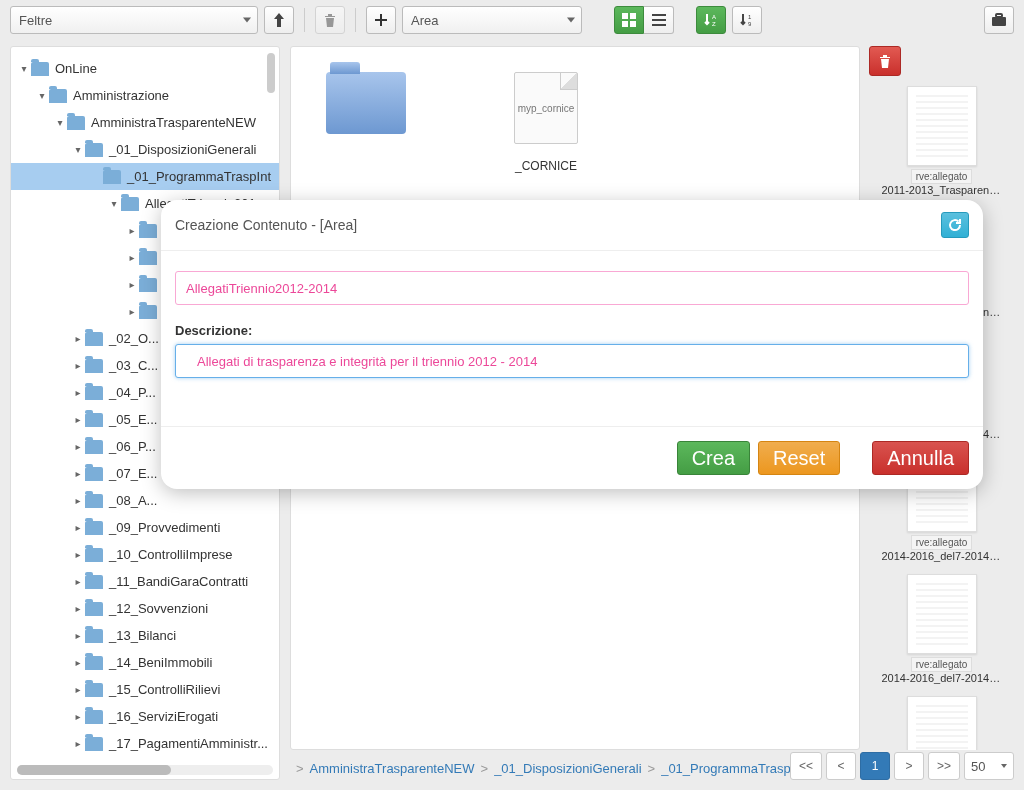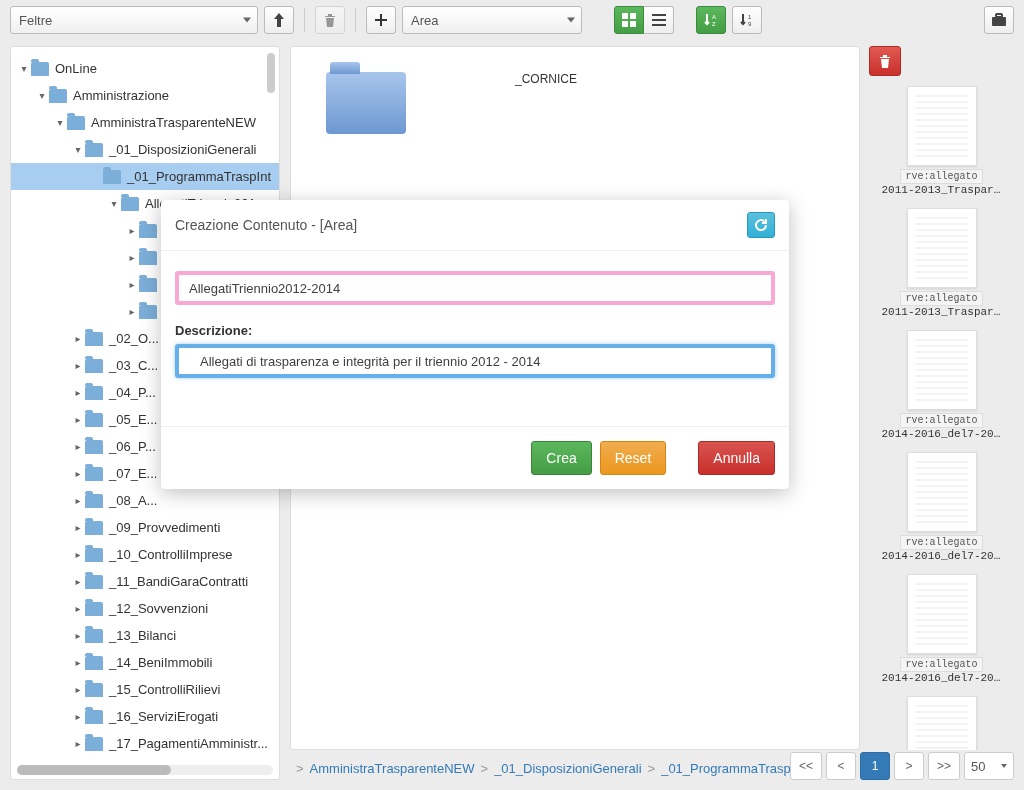--- a/index.html
+++ b/index.html
@@ -35,45 +35,45 @@
 .items { display: flex; gap: 60px; padding: 10px 0 0 0; }
 .item { width: 120px; text-align: center; }
 .fldimg { width: 80px; height: 62px; margin: 0 auto 15px; background: linear-gradient(#a8c5ec,#6d98d1); border-radius: 4px; position: relative; }
 .fldimg::before { content:""; position:absolute; top:-10px; left:4px; width:30px; height:12px; background:linear-gradient(#a8c5ec,#6d98d1); border-radius:3px 3px 0 0; }
 .fileimg { width: 64px; height: 72px; margin: 0 auto 15px; background:#fafafa; border:1px solid #ccc; border-radius:2px; position:relative; display:flex; align-items:center; justify-content:center; font-size:10px; color:#777; }
 .fileimg::after { content:""; position:absolute; top:0; right:0; width:16px; height:16px; background:linear-gradient(135deg,#fafafa 50%,#ddd 50%); border-bottom:1px solid #ccc; border-left:1px solid #ccc; }
 .item .lbl { font-size: 12px; color: #333; }
 
 .rightpanel { position: absolute; right: 10px; top: 6px; width: 145px; bottom: 40px; overflow: hidden; }
 .trashbtn { width: 32px; height: 30px; background: linear-gradient(#e25a52,#c9302c); border: 1px solid #ac2925; border-radius: 3px; display: flex; align-items: center; justify-content: center; color: #fff; margin-bottom: 10px; }
-.thumb-card { width: 120px; margin: 0 auto 12px; text-align: center; font-family: Liberation Mono, monospace; }
+.thumb-card { width: 120px; margin: 0 auto 12px; text-align: center; }
 .thumb-img { width: 70px; height: 80px; margin: 0 auto 2px; background: #fff; border: 1px solid #ddd; position: relative; box-shadow: 0 1px 2px rgba(0,0,0,.1); }
 .thumb-img .lines { position:absolute; top:8px; left:8px; right:8px; bottom:8px; background: repeating-linear-gradient(#f3f3f3 0,#f3f3f3 2px,transparent 2px,transparent 6px); }
 .badge { font-size: 10px; color: #555; background: #f4f4f4; border:1px solid #ddd; display:inline-block; padding:1px 4px; margin-top:-18px; position:relative; }
 .thumb-lbl { font-size: 11px; color: #333; white-space: nowrap; overflow: hidden; text-overflow: ellipsis; }
 
 .breadcrumb { position: absolute; left: 296px; right: 200px; bottom: 14px; font-size: 13px; color: #999; display:flex; gap:6px; align-items:center; }
 .breadcrumb a { color: #337ab7; text-decoration: none; }
 .pager { position: absolute; right: 10px; bottom: 10px; display: flex; gap: 4px; align-items: center; }
 .pgbtn { height: 28px; min-width: 30px; padding: 0 8px; background: #fff; border: 1px solid #ccc; border-radius: 3px; display: inline-flex; align-items:center; justify-content:center; color:#666; font-size:12px; }
 .pgbtn.active { background: #337ab7; border-color:#2e6da4; color:#fff; }
 .pgsel { height: 28px; width: 50px; background:#fff; border:1px solid #ccc; border-radius:3px; padding:0 6px; color:#555; position:relative; display:inline-flex; align-items:center; }
 .pgsel .caret { position:absolute; right:6px; }
 
-.modal { position: absolute; left: 161px; top: 200px; width: 628px; background: #fff; border-radius: 4px; box-shadow: 0 4px 20px rgba(0,0,0,.25); }
+.modal { position: absolute; left: 161px; top: 200px; width: 822px; background: #fff; border-radius: 16px; box-shadow: 0 4px 20px rgba(0,0,0,.25); }
 .modal-head { padding: 12px 14px; border-bottom: 1px solid #eee; display:flex; align-items:center; }
 .modal-head .title { color:#555; font-size:14px; }
 .modal-head .refresh { margin-left:auto; width:28px; height:26px; background: linear-gradient(#5bc0de,#31b0d5); border:1px solid #269abc; border-radius:3px; color:#fff; display:flex; align-items:center; justify-content:center; font-size:14px; }
 .modal-body { padding: 20px 14px 30px; }
 .modal-body label { display:block; font-weight:bold; font-size:13px; color:#333; margin-bottom:6px; }
 .req { color:#c9302c; }
-.modal-body input { width:100%; height:34px; border:4px solid #f9a8d4; border-radius:3px; padding:0 10px; font-size:13px; color:#404040; margin-bottom:18px; }
+.modal-body input { width:100%; height:34px; border:1px solid #f9a8d4; border-radius:3px; padding:0 10px; font-size:13px; color:#ec4899; margin-bottom:18px; }
 .modal-body input.focus { border-color:#66afe9; box-shadow:0 0 4px rgba(102,175,233,.6);padding-left:21px; }
 .modal-foot { padding: 14px; border-top:1px solid #eee; display:flex; justify-content:flex-end; gap:8px; }
-.btn { height:34px; padding:0 14px; border-radius:3px; border:1px solid; font-size:14px; color:#fff; display:inline-flex; align-items:center; }
+.btn { height:34px; padding:0 14px; border-radius:3px; border:1px solid; font-size:20px; color:#fff; display:inline-flex; align-items:center; }
 .btn-green { background:linear-gradient(#5cb85c,#449d44); border-color:#398439; }
 .btn-orange { background:linear-gradient(#f0ad4e,#ec971f); border-color:#d58512; }
 .btn-red { background:linear-gradient(#d9534f,#c9302c); border-color:#ac2925;margin-left:24px; }
 
 svg { display:block; }
 </style>
 </head>
 <body>
 
 <div class="toolbar">
@@ -312,20 +312,21 @@
         <div class="thumb"></div>
       </div>
   </div>
 
   <div class="content">
     <div class="items" id="items">
         <div class="item">
       <div class="fldimg"></div>
         </div>
         <div class="item">
+      <div class="fileimg">myp_cornice</div>
       <div class="lbl">_CORNICE</div>
         </div>
       </div>
   </div>
 
   <div class="rightpanel">
     <div class="trashbtn">
       <svg width="12" height="14" viewBox="0 0 12 14">
           <path d="M1 3h10v1H1zM2 5h8l-1 9H3zM4 1h4v2H4z" fill="#fff"></path>
         </svg>

